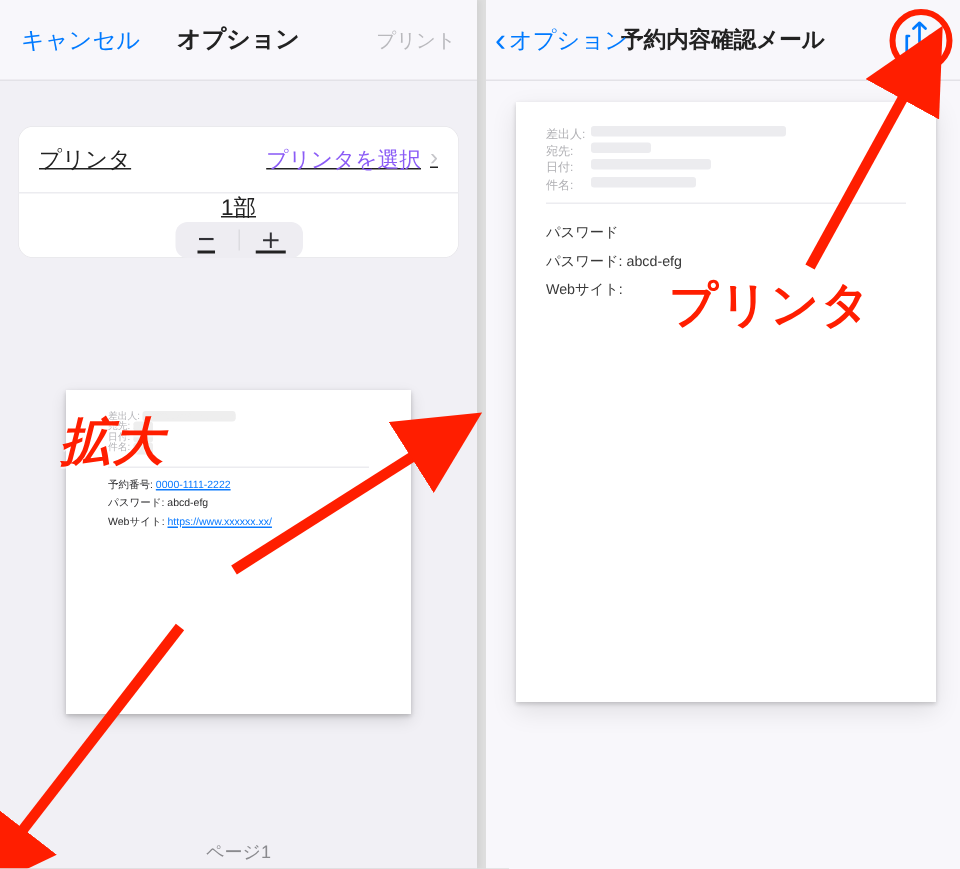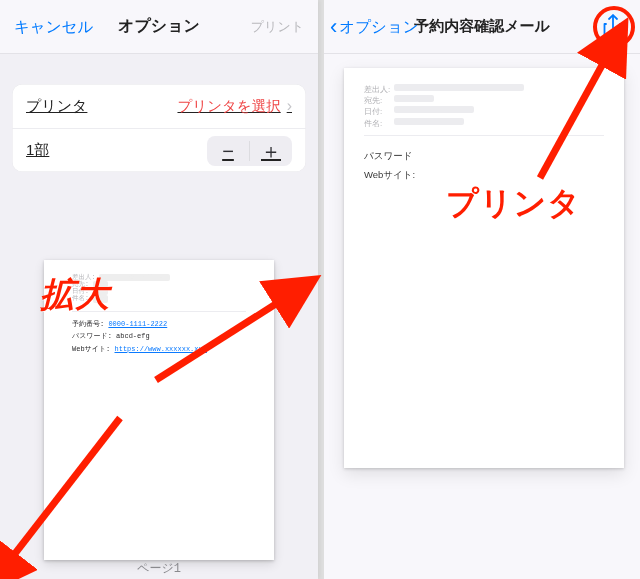--- a/index.html
+++ b/index.html
@@ -50,23 +50,23 @@
     box-shadow: 0 0 0 .5px #e4e3e8 inset;
     text-decoration: underline;
   }
   .row {
     height: 44px;
     display: flex;
     align-items: center;
     padding: 0 14px;
     font-size: 15px;
   }
-  .row + .row { border-top: 1px solid #ececf0; }
+  .row + .row { border-top: 1px solid #ececf0; flex-direction: column; }
   .row .label { flex: 1; }
-  .row .value { color: #ef4444; font-size: 14.5px; }
+  .row .value { color: #8b5cf6; font-size: 14.5px; }
   .row .disclosure { color: #c5c5c9; margin-left: 6px; font-size: 16px;}
   .stepper {
     display: flex;
     height: 30px;
     border-radius: 8px;
     background: #eeedf2;
     overflow: hidden;
   }
   .stepper button {
     width: 42px;
@@ -77,26 +77,25 @@
     cursor: pointer;
     line-height: 1;
   }
   .stepper .sep { width: 1px; background: #dcdce0; margin: 5px 0; }
 
   .preview {
     position: absolute;
     left: 44px;
     top: 260px;
     width: 230px;
-    height: 300px;
+    height: 216px;
     background: #ffffff;
     box-shadow: 0 1px 3px rgba(0,0,0,.2), 0 4px 10px rgba(0,0,0,.12);
     font-size: 8px;
     color: #2a2a2c;
-    font-family: Liberation Mono, monospace;
   }
   .preview .prev-meta { margin: 14px 28px 4px 28px; color:#b4b4b8; font-size:6.5px; line-height:1.1; }
   .preview .prev-meta .blur { display:inline-block; background:#eee; color:#eee; border-radius:2px;}
   .preview .phr { margin: 8px 28px 0 28px; border-top:1px solid #ececf0;}
   .preview .pbody { margin: 6px 28px 0 28px; font-size:7px; line-height:1.8; }
   .preview .pbody .lbl { display:inline-block; }
   .preview .pbody a { color:#0a7aff; text-decoration:underline;}
   .page-label-txt {
     position:absolute;
     left:0; right:0; top:300px;
@@ -245,20 +244,21 @@
           <span class="mlbl">日付:</span>
           <span class="mblur" style="width:80px"></span>
         </div>
       <div class="meta-row">
           <span class="mlbl">件名:</span>
           <span class="mblur" style="width:70px"></span>
         </div>
       <div class="rule"></div>
       <div class="body">
         <div>パスワード</div>
+        <div><span>パスワード:</span> <span>abcd-efg</span></div>
         <div><span>Webサイト:</span></div>
       </div>
     </div>
   </div>
 
   <div class="anno" style="left:40px; top:272px;font-style:italic;">拡大</div>
   <div class="anno" style="left:446px; top:182px; font-size:32px;">プリンタ</div>
   <div class="circle" style="left:593px; top:6px; width:42px; height:42px;"></div>
 
   <svg class="arrows">

